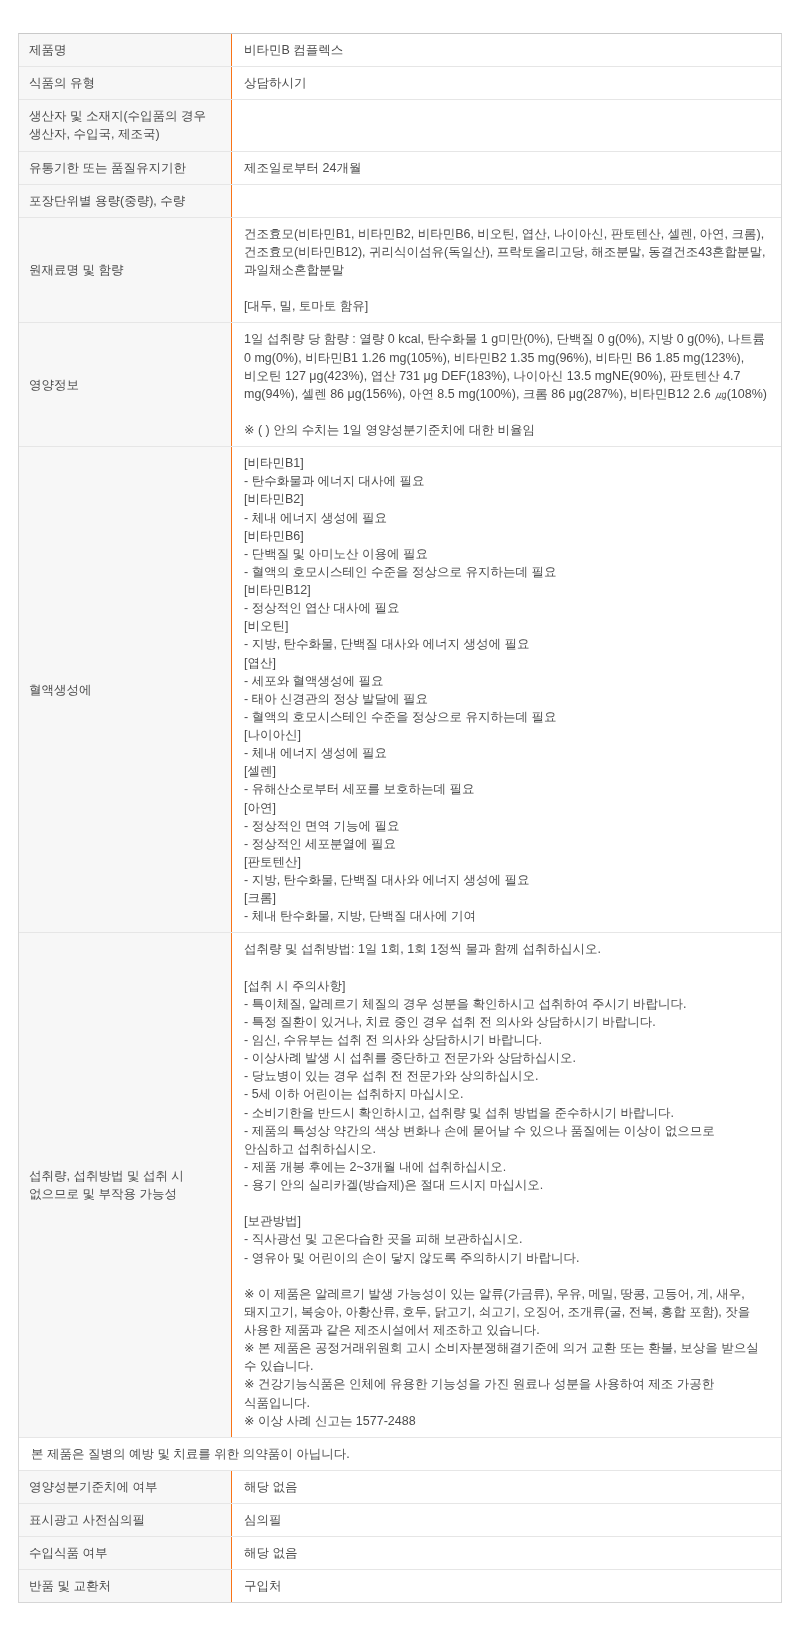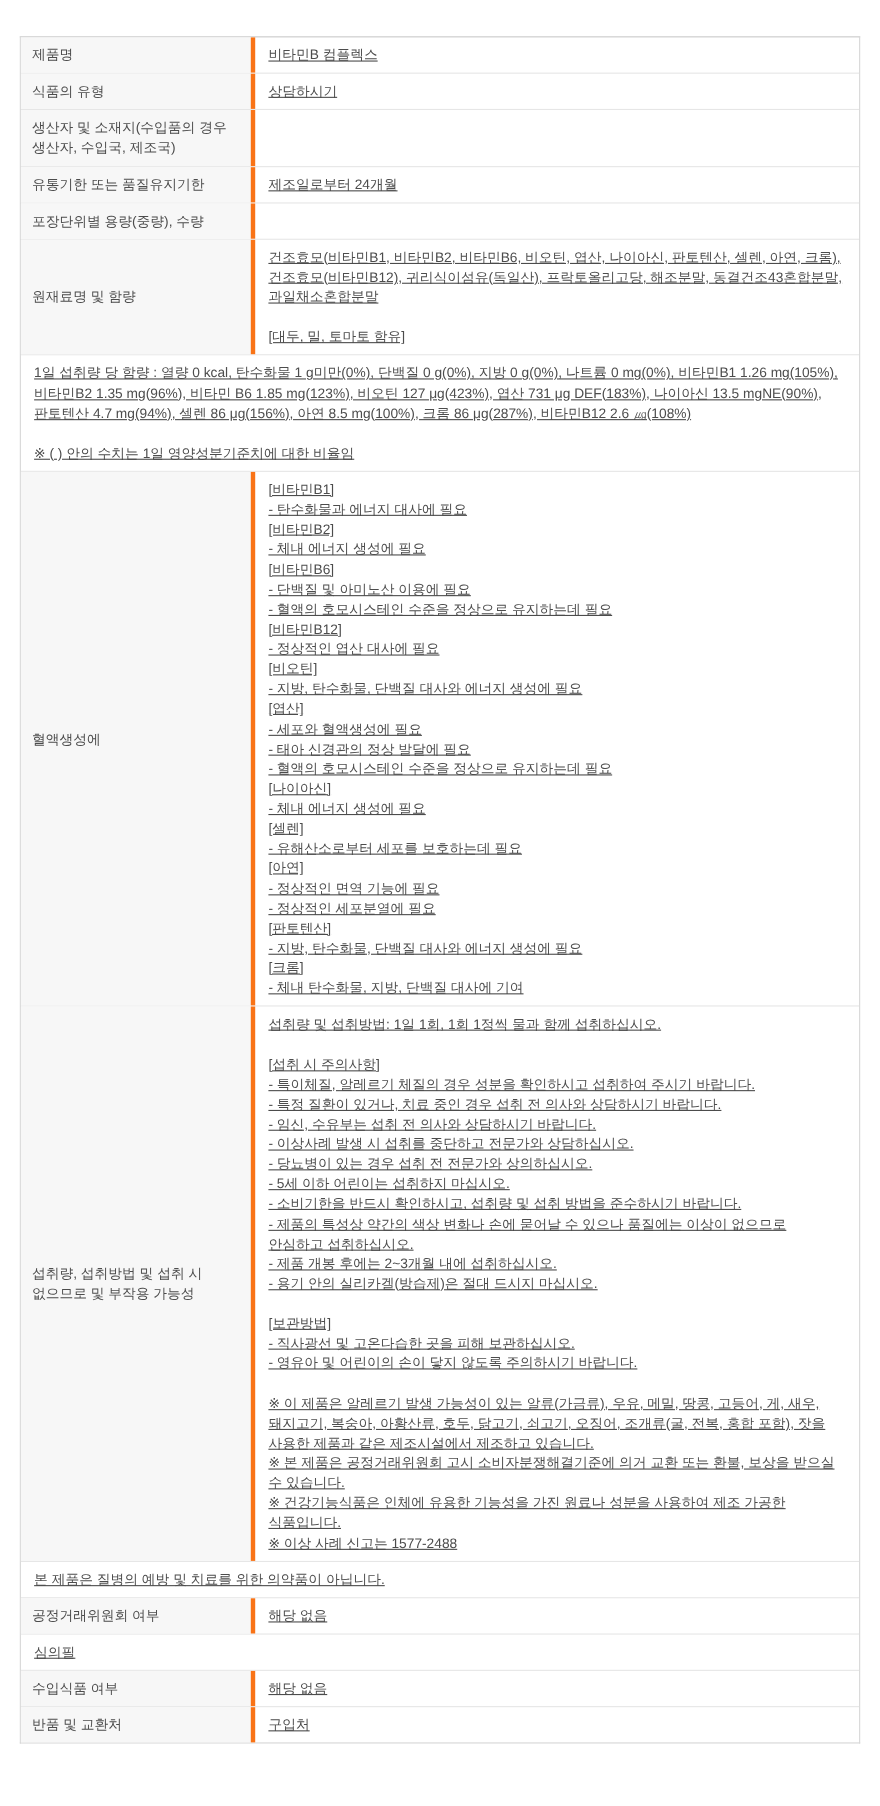--- a/index.html
+++ b/index.html
@@ -33,32 +33,31 @@
   .cell {
     font-size: 12.5px;
     line-height: 1.45;
     box-sizing: border-box;
     word-break: keep-all;
   }
   .cell.label {
     flex: 0 0 213px;
     width: 213px;
     background: #f7f7f7;
-    border-right: 4px solid #f97316;
+    border-right: 1px solid #f97316;
     padding: 7px 8px 7px 10px;
     display: flex;
     align-items: center;
     color: #4c4c4c;
   }
   .cell.value {
     flex: 1;
     padding: 7px 14px 7px 12px;
     white-space: pre-line;
     color: #4c4c4c;
-    text-decoration: underline;
   }
 </style>
 </head>
 <body>
 
 <div class="page">
   <div class="spec-table" id="spec-table">
   <div class="row">
     <div class="cell label">제품명</div>
     <div class="cell value">비타민B 컴플렉스</div>
@@ -83,20 +82,21 @@
   </div>
 
   <div class="row">
     <div class="cell label">원재료명 및 함량</div>
     <div class="cell value">건조효모(비타민B1, 비타민B2, 비타민B6, 비오틴, 엽산, 나이아신, 판토텐산, 셀렌, 아연, 크롬), 건조효모(비타민B12), 귀리식이섬유(독일산), 프락토올리고당, 해조분말, 동결건조43혼합분말, 과일채소혼합분말
 
 [대두, 밀, 토마토 함유]</div>
   </div>
 
   <div class="row">
+    <div class="cell label">영양정보</div>
     <div class="cell value">1일 섭취량 당 함량 : 열량 0 kcal, 탄수화물 1 g미만(0%), 단백질 0 g(0%), 지방 0 g(0%), 나트륨 0 mg(0%), 비타민B1 1.26 mg(105%), 비타민B2 1.35 mg(96%), 비타민 B6 1.85 mg(123%), 비오틴 127 μg(423%), 엽산 731 μg DEF(183%), 나이아신 13.5 mgNE(90%), 판토텐산 4.7 mg(94%), 셀렌 86 μg(156%), 아연 8.5 mg(100%), 크롬 86 μg(287%), 비타민B12 2.6 ㎍(108%)
 
 ※ ( ) 안의 수치는 1일 영양성분기준치에 대한 비율임</div>
   </div>
 
   <div class="row">
     <div class="cell label">혈액생성에</div>
     <div class="cell value">[비타민B1]
 - 탄수화물과 에너지 대사에 필요
 [비타민B2]
@@ -149,25 +149,26 @@
 ※ 본 제품은 공정거래위원회 고시 소비자분쟁해결기준에 의거 교환 또는 환불, 보상을 받으실 수 있습니다.
 ※ 건강기능식품은 인체에 유용한 기능성을 가진 원료나 성분을 사용하여 제조 가공한 식품입니다.
 ※ 이상 사례 신고는 1577-2488</div>
   </div>
 
   <div class="row">
     <div class="cell value">본 제품은 질병의 예방 및 치료를 위한 의약품이 아닙니다.</div>
   </div>
 
   <div class="row">
-    <div class="cell label">공정거래위원회 여부</div>
+    <div class="cell label">영양성분기준치에 여부</div>
     <div class="cell value">해당 없음</div>
   </div>
 
   <div class="row">
+    <div class="cell label">표시광고 사전심의필</div>
     <div class="cell value">심의필</div>
   </div>
 
   <div class="row">
     <div class="cell label">수입식품 여부</div>
     <div class="cell value">해당 없음</div>
   </div>
 
   <div class="row">
     <div class="cell label">반품 및 교환처</div>

